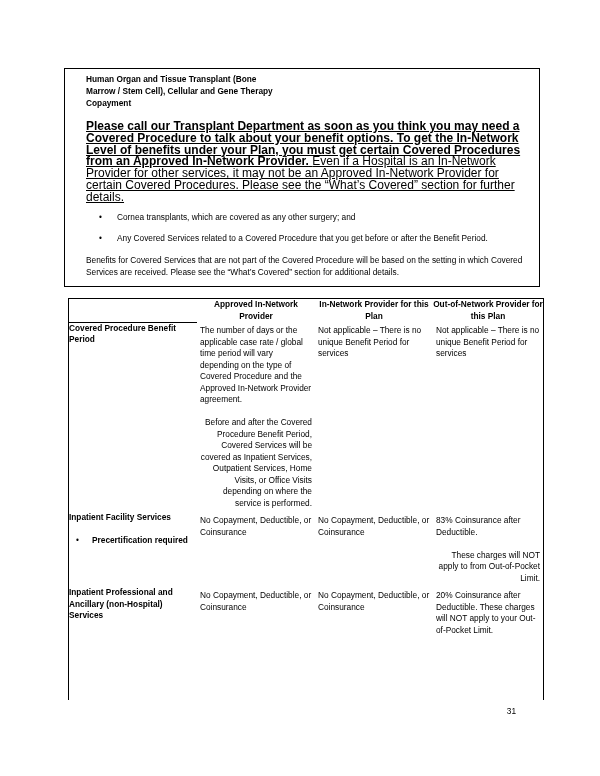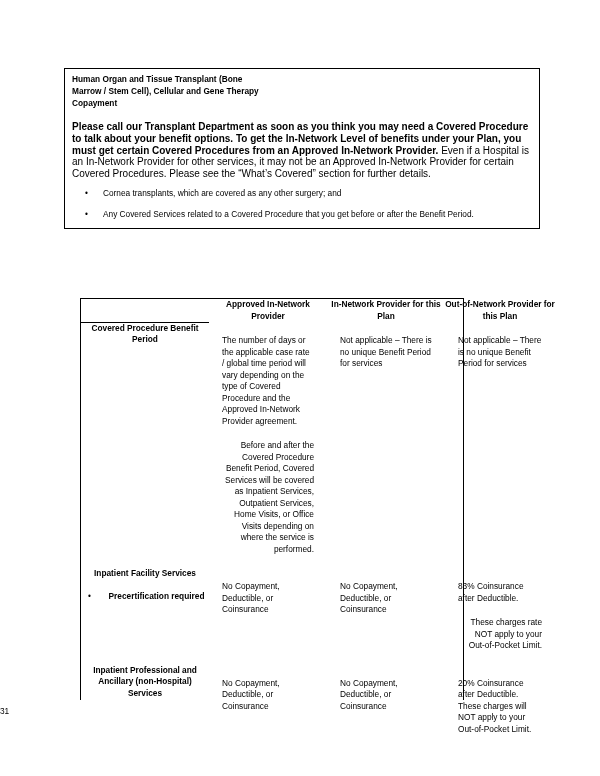--- a/index.html
+++ b/index.html
@@ -26,37 +26,38 @@
   }
 
   
   .notice-box {
     position: absolute;
     left: 64px;
     top: 68px;
     width: 476px;
     box-sizing: border-box;
     border: 1px solid #000000;
-    padding: 5px 7px 7px 7px;
+    padding: 5px 7px 7px 21px;
   }
 
   .notice-heading {
     font-size: 8.3px;
     font-weight: bold;
     line-height: 11.9px;
     margin: 0;
     white-space: pre-line;
   }
 
   .notice-para-bold {
-    font-size: 10px;
+    font-size: 12px;
     font-weight: bold;
     line-height: 11.9px;
     margin: 11px 0 0 0;
     text-align: left;
+    text-decoration: underline;
   }
   .notice-para-bold .reg {
     font-weight: normal;
   }
 
   .notice-subheading {
     font-size: 8.3px;
     font-weight: bold;
     line-height: 11.9px;
     margin: 11px 0 0 0;
@@ -87,23 +88,23 @@
 
   .notice-para {
     font-size: 8.3px;
     line-height: 11.9px;
     margin: 10px 0 0 0;
   }
 
   
   .benefit-table-wrap {
     position: absolute;
-    left: 80px;
+    left: 68px;
     top: 298px;
-    width: 384px;
+    width: 476px;
     box-sizing: border-box;
     border-left: 1px solid #000000;
     border-right: 1px solid #000000;
     border-top: 1px solid #000000;
     border-bottom: none;
     height: 402px;
   }
 
   table.benefit-table {
     width: 100%;
@@ -139,29 +140,28 @@
   tbody td {
     font-size: 8.3px;
     line-height: 11.5px;
     padding: 3px 6px 3px 6px;
   }
 
   td.label-cell {
     font-weight: bold;
     padding-left: 9px;
     padding-right: 6px;
-    text-align: center;
   }
 
   td.value-cell {
     font-weight: normal;
   }
 
   .cell-para {
-    margin: 13px;
+    margin: 3px;
   }
   .cell-para + .cell-para {
     margin-top: 11.5px;
     text-align: right;
   }
 
   .sub-bullets {
     margin: 11px 0 0 0;
     padding: 0;
     list-style: none;
@@ -182,21 +182,21 @@
 
   .row-pad-top td { padding-top: 8px; }
   .row-first td { padding-top: 3px; }
 
   
   .page-number {
     position: absolute;
     left: 0;
     top: 706px;
     width: 516px;
-    text-align: left;
+    text-align: right;
     font-size: 8.3px;
     line-height: 11px;
   }
 </style>
 </head>
 <body>
 
 <div class="page">
 
   <div class="notice-box">
@@ -204,20 +204,21 @@
     <div class="notice-heading"><span>Human Organ and Tissue Transplant (Bone</span><br><span>Marrow / Stem Cell), Cellular and Gene Therapy</span><br><span>Copayment</span></div>
 
     <p class="notice-para-bold"><span>Please call our Transplant Department as soon as you think you may need a Covered Procedure to talk about your benefit options. To get the In-Network Level of benefits under your Plan, you must get certain Covered Procedures from an Approved In-Network Provider.</span> <span class="reg">Even if a Hospital is an In-Network Provider for other services, it may not be an Approved In-Network Provider for certain Covered Procedures.  Please see the “What’s Covered” section for further details.</span></p>
 
 
     <ul class="notice-bullets">
       <li><span class="bullet-dot">•</span><span>Cornea transplants, which are covered as any other surgery; and</span></li>
       <li><span class="bullet-dot">•</span><span>Any Covered Services related to a Covered Procedure that you get before or after the Benefit Period.</span></li>
     </ul>
 
+    <p class="notice-para">Benefits for Covered Services that are not part of the Covered Procedure will be based on the setting in which Covered Services are received.  Please see the “What’s Covered” section for additional details.</p>
   </div>
 
   <div class="benefit-table-wrap">
     <table class="benefit-table">
       <colgroup>
         <col class="c1">
         <col class="c2">
         <col class="c3">
         <col class="c4">
       </colgroup>
@@ -253,21 +254,21 @@
             </ul>
           </td>
           <td class="value-cell">
             <p class="cell-para">No Copayment, Deductible, or Coinsurance</p>
           </td>
           <td class="value-cell">
             <p class="cell-para">No Copayment, Deductible, or Coinsurance</p>
           </td>
           <td class="value-cell">
             <p class="cell-para">83% Coinsurance after Deductible.</p>
-            <p class="cell-para">These charges rate NOT apply to your Out-of-Pocket Limit.</p>
+            <p class="cell-para">These charges will NOT apply to from Out-of-Pocket Limit.</p>
           </td>
         </tr>
 
         <tr class="row-pad-top">
           <td class="label-cell">Inpatient Professional and Ancillary (non-Hospital) Services</td>
           <td class="value-cell">
             <p class="cell-para">No Copayment, Deductible, or Coinsurance</p>
           </td>
           <td class="value-cell">
             <p class="cell-para">No Copayment, Deductible, or Coinsurance</p>

